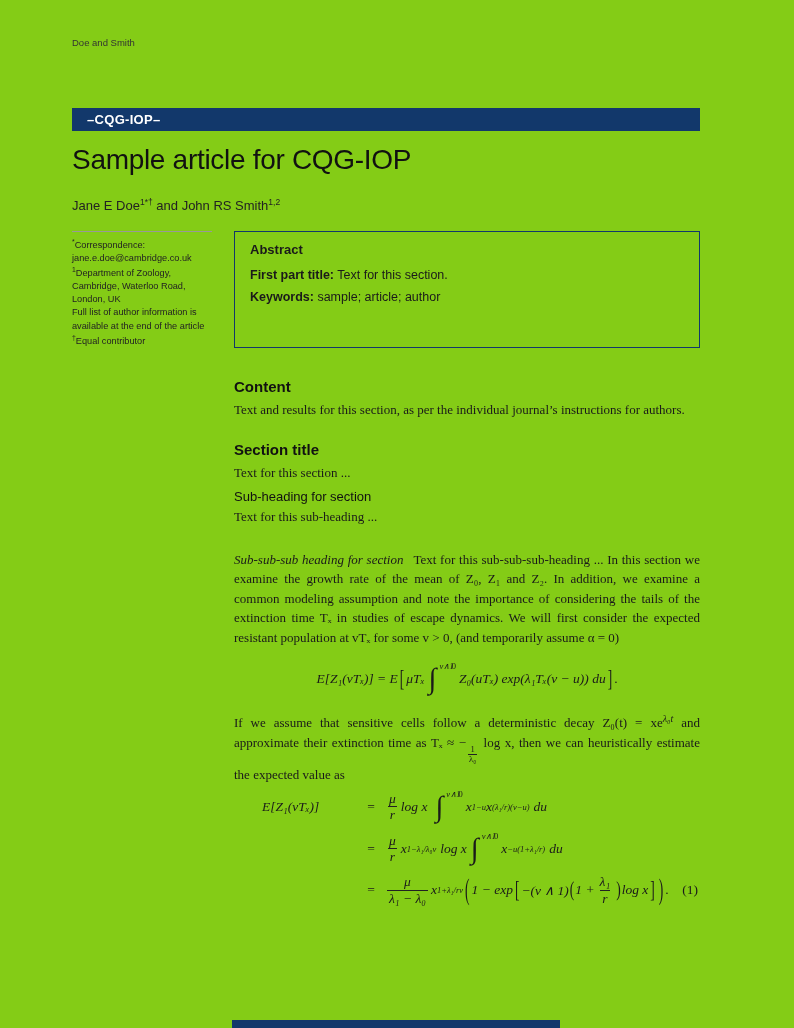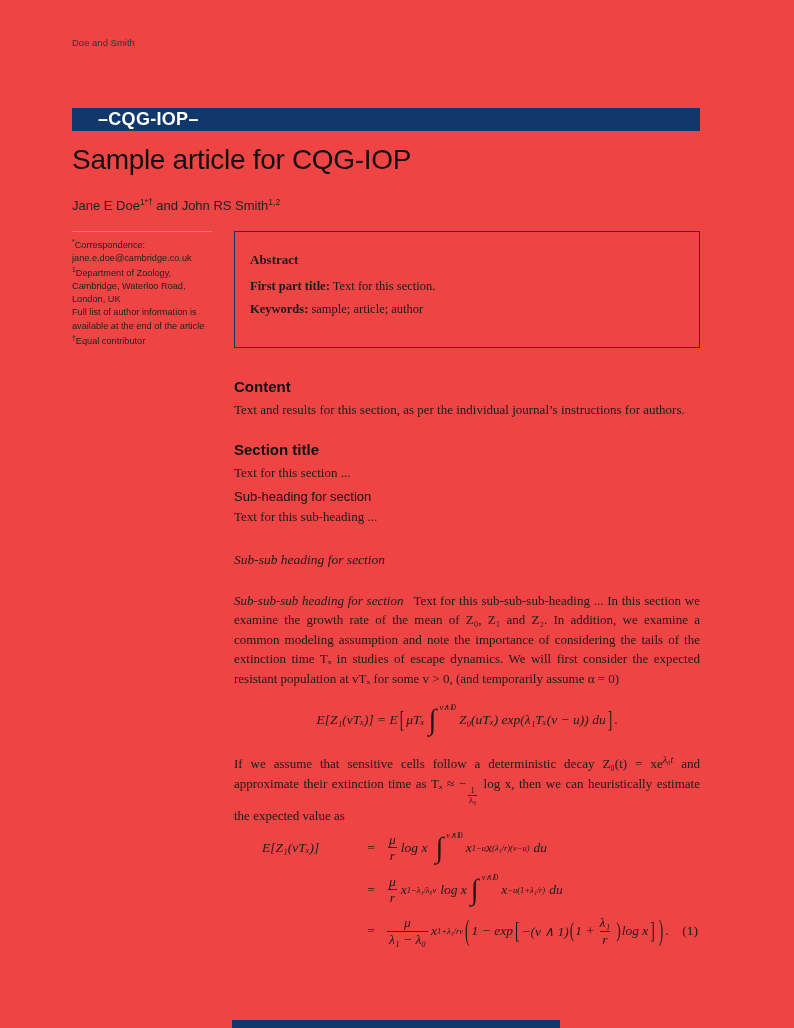--- a/index.html
+++ b/index.html
@@ -1,34 +1,34 @@
 <!DOCTYPE html>
 <html><head>
 <meta charset="utf-8">
 <style>
   html,body{margin:0;padding:0;background:#ffffff;}
-  .page{position:relative;width:794px;height:1028px;background:#ef4444;overflow:hidden;
+  .page{position:relative;width:794px;height:1028px;background:#84cc16;overflow:hidden;
         font-family:"Liberation Sans",sans-serif;color:#1a1a1a;}
 
   
   .running-head{position:absolute;left:72px;top:37px;font-size:9.5px;color:#333;}
   .banner{position:absolute;left:72px;top:108px;width:628px;height:23px;background:#12386b;
-          color:#fff;font-weight:bold;font-size:18px;letter-spacing:.3px;
-          display:flex;align-items:center;padding-left:26px;box-sizing:border-box;}
+          color:#fff;font-weight:bold;font-size:13px;letter-spacing:.3px;
+          display:flex;align-items:center;padding-left:15px;box-sizing:border-box;}
   .title{position:absolute;left:72px;top:144px;font-size:28px;font-weight:400;color:#111;letter-spacing:-.3px;}
   .authors{position:absolute;left:72px;top:197px;font-size:13px;color:#222;}
   .authors sup{font-size:8.5px;}
 
   
   .two-col{position:absolute;left:72px;top:231px;width:628px;display:flex;}
   .sidebar{width:140px;margin-right:22px;border-top:1px solid #999;padding-top:5px;
            font-size:9.2px;line-height:1.42;color:#222;}
   .sidebar sup{font-size:6.8px;}
   .sidebar .sb-line{margin:0;}
-  .abstract{flex:1;border:1.5px solid #12386b;padding:20px 15px 10px;box-sizing:border-box;min-height:99px;font-family:Liberation Serif, serif;}
+  .abstract{flex:1;border:1.5px solid #12386b;padding:10px 15px 10px;box-sizing:border-box;min-height:99px;}
   .abstract-title{font-size:13px;font-weight:bold;margin:0 0 11px;}
   .abstract-row{font-size:12.5px;margin:0 0 8px;}
   .abstract-row .lbl{font-weight:bold;}
 
   
   .main{position:absolute;left:234px;top:378px;width:466px;}
   .sec-h{font-size:15px;font-weight:bold;margin:0 0 5px;color:#111;}
   .sub-h{font-size:13px;font-weight:normal;margin:7px 0 3px;color:#111;}
   .subsub-h{font-family:"Liberation Serif",serif;font-style:italic;font-size:13.5px;margin:25px 0 3px;}
   .body{font-family:"Liberation Serif",serif;font-size:13px;line-height:1.5;
@@ -104,21 +104,20 @@
 
     <div class="sec-h">Content</div>
     <p class="body mb-lg">Text and results for this section, as per the individual journal’s instructions for authors.</p>
 
     <div class="sec-h">Section title</div>
     <p class="body">Text for this section ...</p>
 
     <div class="sub-h">Sub-heading for section</div>
     <p class="body">Text for this sub-heading ...</p>
 
-    <div class="subsub-h">Sub-sub heading for section</div>
 
     <p class="body mt-lg"><span class="runin">Sub-sub-sub heading for section</span><span>Text for this sub-sub-sub-heading ... In this section we examine the growth rate of the mean of Z₀, Z₁ and Z₂. In addition, we examine a common modeling assumption and note the importance of considering the tails of the extinction time Tₓ in studies of escape dynamics. We will first consider the expected resistant population at vTₓ for some v &gt; 0, (and temporarily assume α = 0)</span></p>
 
     <div class="eq-a math">
       <span class="mi">E[Z₁(vTₓ)] = E</span>
       <span class="bg">[</span>
       <span class="mi">μTₓ</span>
       <span class="integral">
         <span class="int-sign">∫</span>
         <span class="int-lims">

